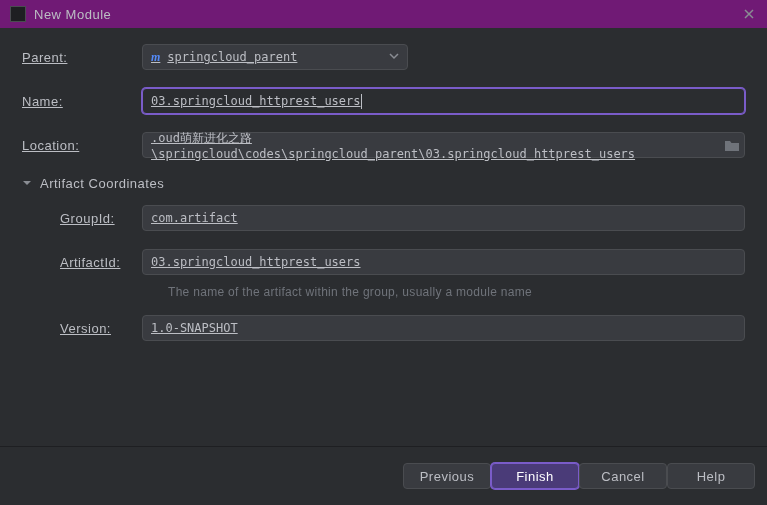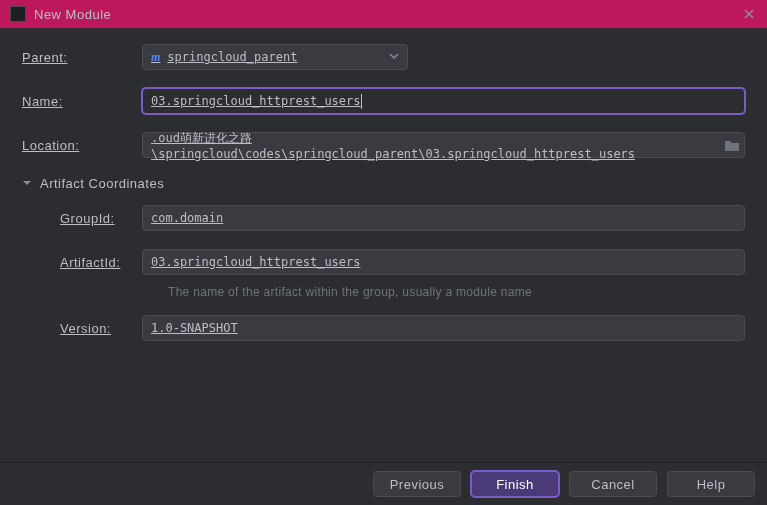--- a/index.html
+++ b/index.html
@@ -11,21 +11,21 @@
   width: 767px;
   height: 505px;
   display: flex;
   flex-direction: column;
   overflow: hidden;
 }
 .titlebar {
   display: flex;
   align-items: center;
   padding: 1px 10px;
-  background: #be185d;
+  background: #701a75;
   height: 28px;
 }
 .titlebar .app-icon {
   width: 16px;
   height: 16px;
   background: #1e1f22;
   border: 1px solid #4a4c50;
   margin-right: 8px;
 }
 .titlebar .title { flex: 1; color: #bcbec4; letter-spacing: 0.5px; }
@@ -114,22 +114,21 @@
 .section .sec-label { color: #bcbec4; letter-spacing: 0.5px; }
 .help-text {
   margin: -8px 0 16px 146px;
   color: #6f737a;
   font-size: 12px;
   letter-spacing: 0.3px;
 }
 .footer {
   display: flex;
   justify-content: flex-end;
-  gap: 10px;
-  padding: 8px 12px;
+  padding: 16px 12px;
   border-top: 1px solid #1e1f22;
 }
 .btn {
   min-width: 88px;
   height: 26px;
   border-radius: 4px;
   border: 1px solid #4a4c50;
   background: #393b40;
   color: #bcbec4;
   display: flex;
@@ -199,21 +198,21 @@
       <svg width="10" height="10" viewBox="0 0 10 10">
           <path d="M1 3 L5 7 L9 3 z" fill="#8a8d93"></path>
         </svg>
     </span>
     <span class="sec-label">Artifact Coordinates</span>
   </div>
 
   <div class="row indent">
     <div class="lbl">GroupId:</div>
     <div class="input readonly">
-      <span>com.domain</span>
+      <span>com.artifact</span>
     </div>
   </div>
 
   <div class="row indent">
     <div class="lbl">ArtifactId:</div>
     <div class="input readonly">
       <span>03.springcloud_httprest_users</span>
     </div>
   </div>
   <div class="help-text">The name of the artifact within the group, usually a module name</div>

